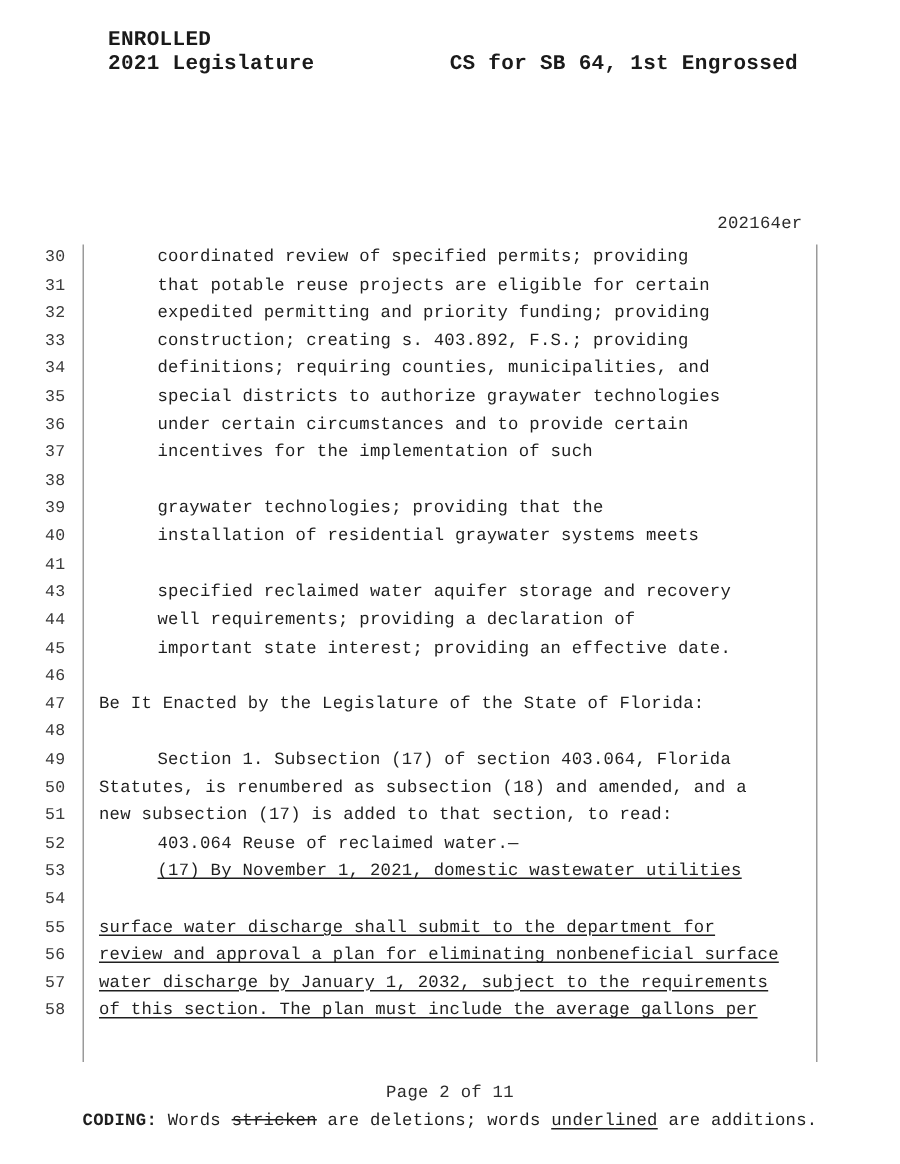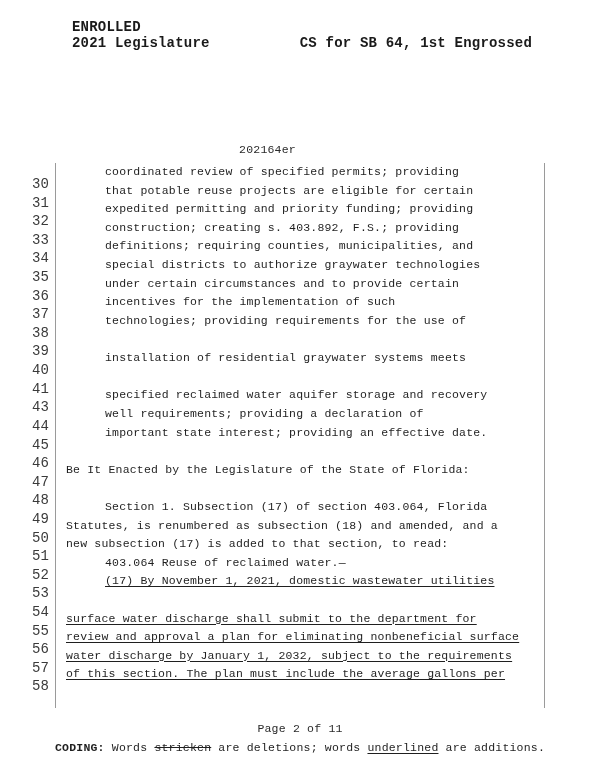--- a/index.html
+++ b/index.html
@@ -41,21 +41,21 @@
     white-space: pre;
   }
   .hdr-right-spacer { visibility: hidden; }
 
   
   .doc-id {
     position: absolute;
     top: 143px;
     left: 0;
     width: 535px;
-    text-align: center;
+    text-align: right;
     font-size: 11.5px;
     letter-spacing: 0.2px;
     color: #2b2b2b;
   }
 
   
   .body-area {
     position: absolute;
     top: 163px;
     left: 0;
@@ -84,24 +84,24 @@
     list-style: none;
   }
   .line {
     position: relative;
     height: 18.62px;
     white-space: pre;
   }
   .line-no {
     position: absolute;
     left: 30px;
-    top: 12px;
+    top: 0;
     width: 21px;
-    text-align: center;
-    font-size: 14px;
+    text-align: left;
+    font-size: 11px;
     line-height: 18.62px;
     color: #3a3a3a;
     letter-spacing: 0.2px;
   }
   .line-text {
     position: absolute;
     left: 66px;
     top: 0;
     font-size: 11.5px;
     line-height: 18.62px;
@@ -170,22 +170,22 @@
     <div class="rule-right"></div>
     <ol class="lines" id="lines-container">
         <li class="line"><span class="line-no">30</span><span class="line-text indent">coordinated review of specified permits; providing</span></li>
         <li class="line"><span class="line-no">31</span><span class="line-text indent">that potable reuse projects are eligible for certain</span></li>
         <li class="line"><span class="line-no">32</span><span class="line-text indent">expedited permitting and priority funding; providing</span></li>
         <li class="line"><span class="line-no">33</span><span class="line-text indent">construction; creating s. 403.892, F.S.; providing</span></li>
         <li class="line"><span class="line-no">34</span><span class="line-text indent">definitions; requiring counties, municipalities, and</span></li>
         <li class="line"><span class="line-no">35</span><span class="line-text indent">special districts to authorize graywater technologies</span></li>
         <li class="line"><span class="line-no">36</span><span class="line-text indent">under certain circumstances and to provide certain</span></li>
         <li class="line"><span class="line-no">37</span><span class="line-text indent">incentives for the implementation of such</span></li>
-        <li class="line"><span class="line-no">38</span><span class="line-text indent">technologies; providing requirements for the use of</span></li>
-        <li class="line"><span class="line-no">39</span></li>
+        <li class="line"><span class="line-no">38</span></li>
+        <li class="line"><span class="line-no">39</span><span class="line-text indent">graywater technologies; providing that the</span></li>
         <li class="line"><span class="line-no">40</span><span class="line-text indent">installation of residential graywater systems meets</span></li>
         <li class="line"><span class="line-no">41</span></li>
         <li class="line"><span class="line-no">43</span><span class="line-text indent">specified reclaimed water aquifer storage and recovery</span></li>
         <li class="line"><span class="line-no">44</span><span class="line-text indent">well requirements; providing a declaration of</span></li>
         <li class="line"><span class="line-no">45</span><span class="line-text indent">important state interest; providing an effective date.</span></li>
         <li class="line"><span class="line-no">46</span><span class="line-text"></span></li>
         <li class="line"><span class="line-no">47</span><span class="line-text">Be It Enacted by the Legislature of the State of Florida:</span></li>
         <li class="line"><span class="line-no">48</span><span class="line-text"></span></li>
         <li class="line"><span class="line-no">49</span><span class="line-text indent">Section 1. Subsection (17) of section 403.064, Florida</span></li>
         <li class="line"><span class="line-no">50</span><span class="line-text">Statutes, is renumbered as subsection (18) and amended, and a</span></li>

